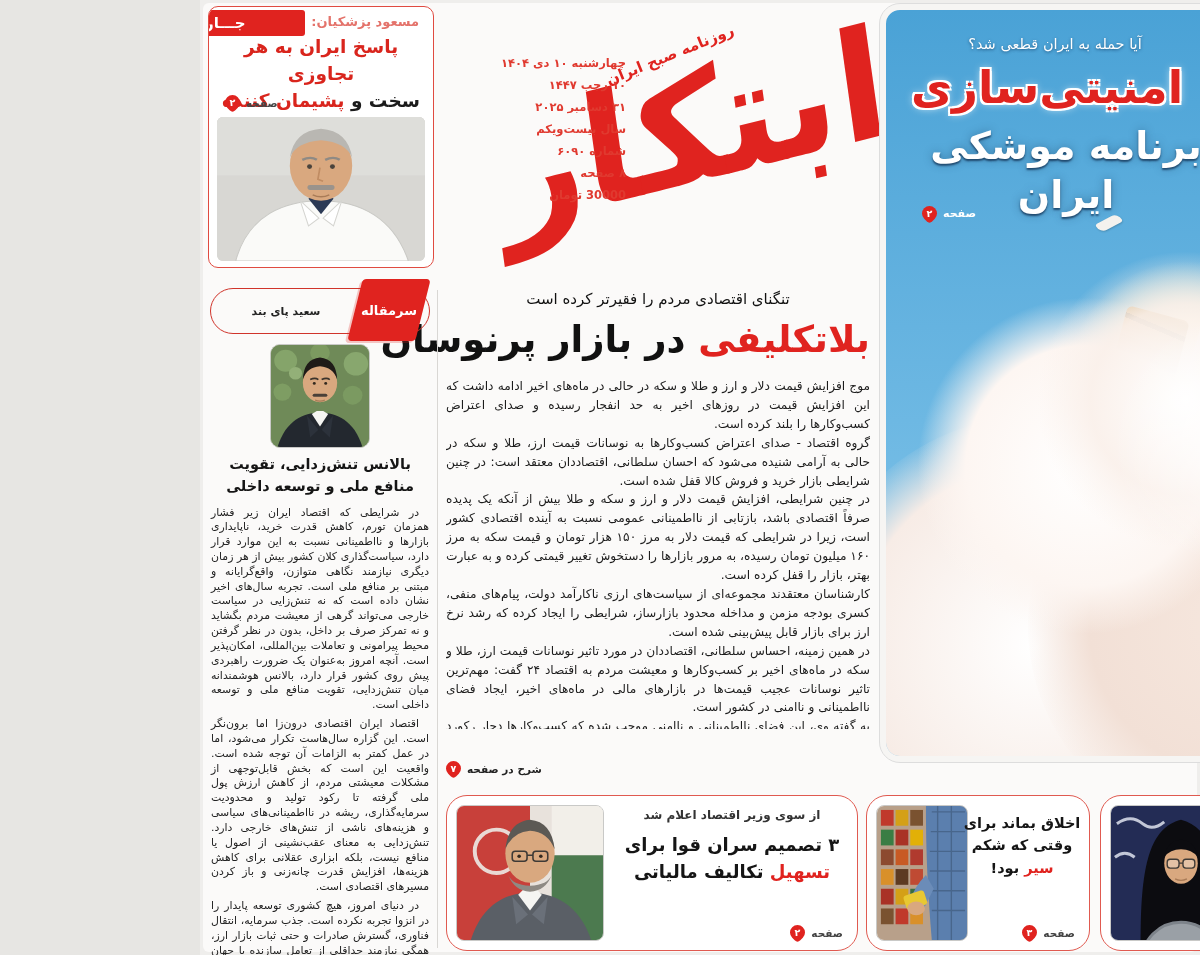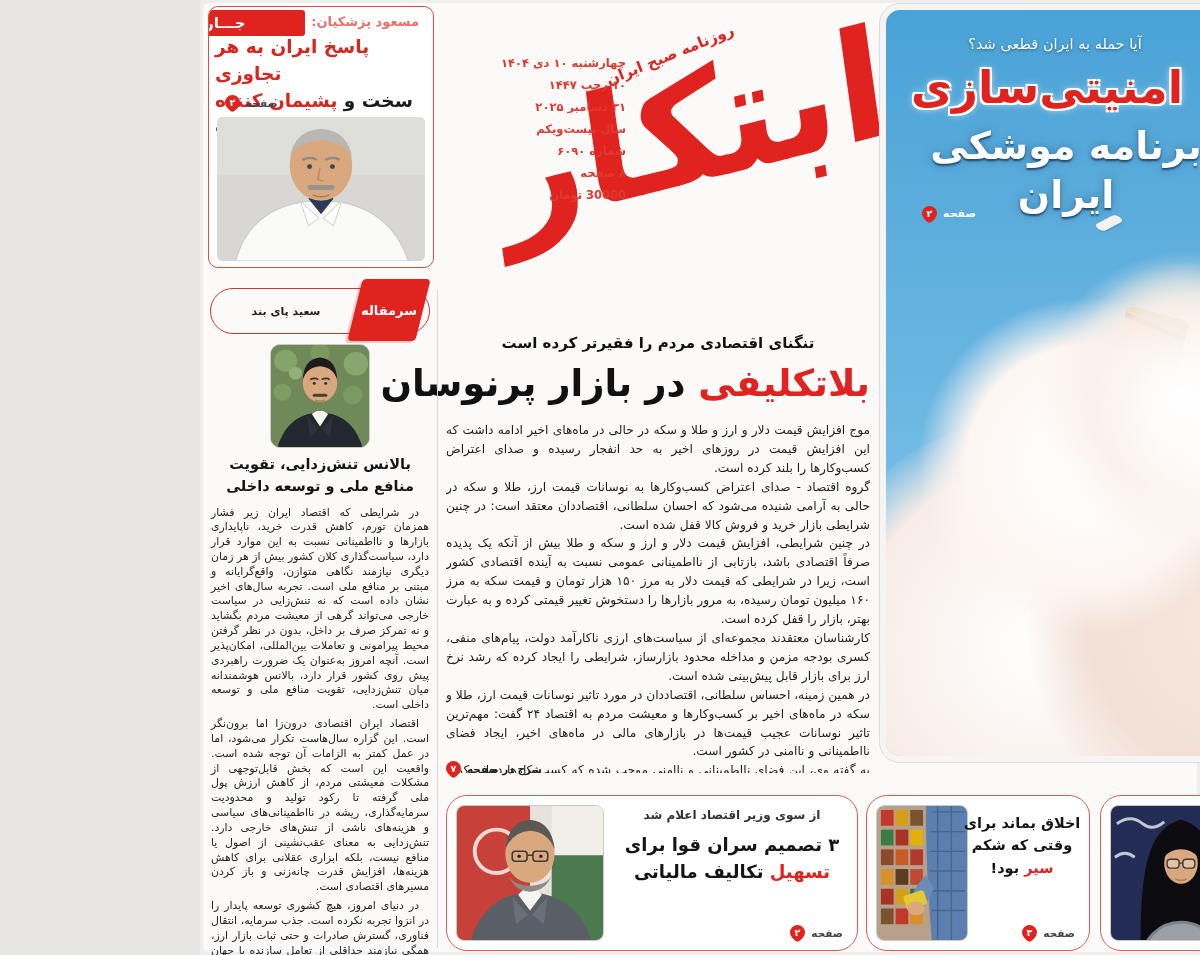--- a/index.html
+++ b/index.html
@@ -27,21 +27,21 @@
   .tl-box {
     position:absolute; left:8px; top:6px; width:226px; height:262px;
     background:#fff; border:1.5px solid #e04b41; border-radius:10px; overflow:hidden;
   }
   .corner-banner {
     position:absolute; left:-10px; top:3px; width:106px; height:26px; background:#e0231f;
     border-radius:3px; color:#fff; font-weight:bold; font-size:15px; line-height:26px;
     text-align:left; padding-left:6px; overflow:hidden; white-space:nowrap;
   }
   .tl-byline { position:absolute; top:7px; right:14px; font-size:13px; font-weight:bold; color:#e4736b;margin-left:16px; }
-  .tl-headline { position:absolute; top:27px; left:6px; right:6px; text-align:left;
+  .tl-headline { position:absolute; top:27px; left:6px; right:6px; text-align:center;
     font-weight:bold; font-size:18.5px; line-height:1.45; color:#1b1b1b; }
   .tl-headline .red { color:#d9251d; }
   .tl-pageref { position:absolute; left:16px; top:88px; }
   .tl-photo { position:absolute; left:8px; right:8px; top:110px; bottom:6px; border-radius:6px; overflow:hidden; background:#d8d7d3; }
   .tl-photo svg { width:100%; height:100%; display:block; }
 
   
   .masthead { position:absolute; left:238px; top:0; width:440px; height:290px; }
   .logo-tagline {
     position:absolute; right:140px; top:46px; transform:rotate(-22deg);
@@ -105,21 +105,21 @@
     color:#e0231f; font-size:45px; font-weight:bold; line-height:1.25;
     text-shadow:-2px -2px 0 #fff,2px -2px 0 #fff,-2px 2px 0 #fff,2px 2px 0 #fff,0 0 8px rgba(255,255,255,.9); }
   .feat-h-white { position:absolute; left:0px; top:112px; width:360px; text-align:center;
     color:#fff; font-size:38px; font-weight:bold; line-height:1.3;
     text-shadow:0 2px 2px rgba(25,60,95,.85),0 0 10px rgba(25,60,95,.4); }
   .feat-pageref { position:absolute; left:36px; top:196px; color:#fff; }
   .feat-pageref .word { color:#fff; font-size:11px; font-weight:bold; }
 
   
   .main-article { position:absolute; left:246px; top:290px; width:424px; height:492px; }
-  .ma-kicker { text-align:center; font-size:15px; font-weight:bold; color:#111;margin-top:44px; }
+  .ma-kicker { text-align:center; font-size:15px; font-weight:normal; color:#111; }
   .ma-headline { text-align:center; font-size:37px; font-weight:bold; margin-top:10px;
     white-space:nowrap; color:#111; letter-spacing:-1px; }
   .ma-headline .red { color:#e0231f; }
   .ma-body { margin-top:16px; height:352px; overflow:hidden; font-size:12.2px; line-height:1.55;
     color:#1c1c1c; text-align:justify; font-weight:500; }
   .ma-body p { margin:0; }
   .ma-more { position:absolute; bottom:6px; left:0; }
   .ma-more .word { font-size:10.5px; font-weight:bold; color:#222; }
 
   

